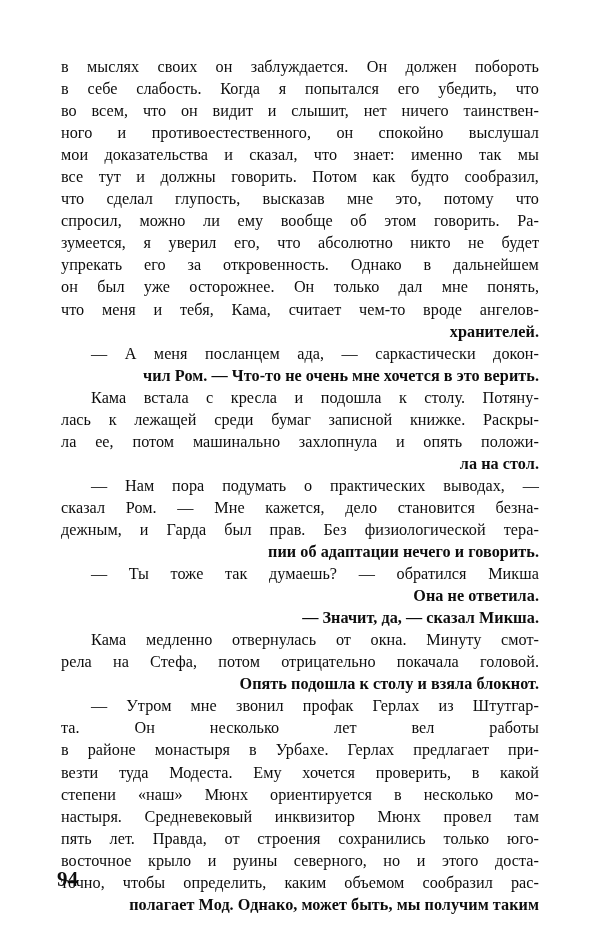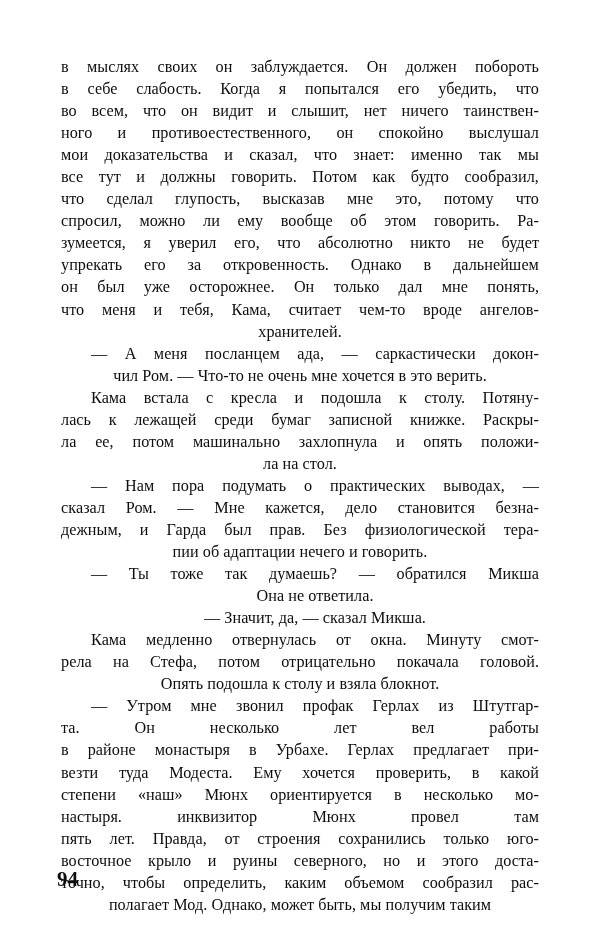--- a/index.html
+++ b/index.html
@@ -48,21 +48,22 @@
     width: 478px;
   }
   .line.just > span {
     white-space: pre;
   }
 
   
   .line.flush {
     display: block;
     width: 478px;
-    text-align: center;
+    text-align: right;
+    font-weight: bold;
   }
 
   
   .line.indent {
     padding-left: 30px;
     width: 448px;
   }
 
   .page-number {
     position: absolute;
@@ -355,20 +356,21 @@
         <span>степени</span>
         <span>«наш»</span>
         <span>Мюнх</span>
         <span>ориентируется</span>
         <span>в</span>
         <span>несколько</span>
         <span>мо-</span>
       </div>
       <div class="line just">
         <span>настыря.</span>
+        <span>Средневековый</span>
         <span>инквизитор</span>
         <span>Мюнх</span>
         <span>провел</span>
         <span>там</span>
       </div>
       <div class="line just">
         <span>пять</span>
         <span>лет.</span>
         <span>Правда,</span>
         <span>от</span>

